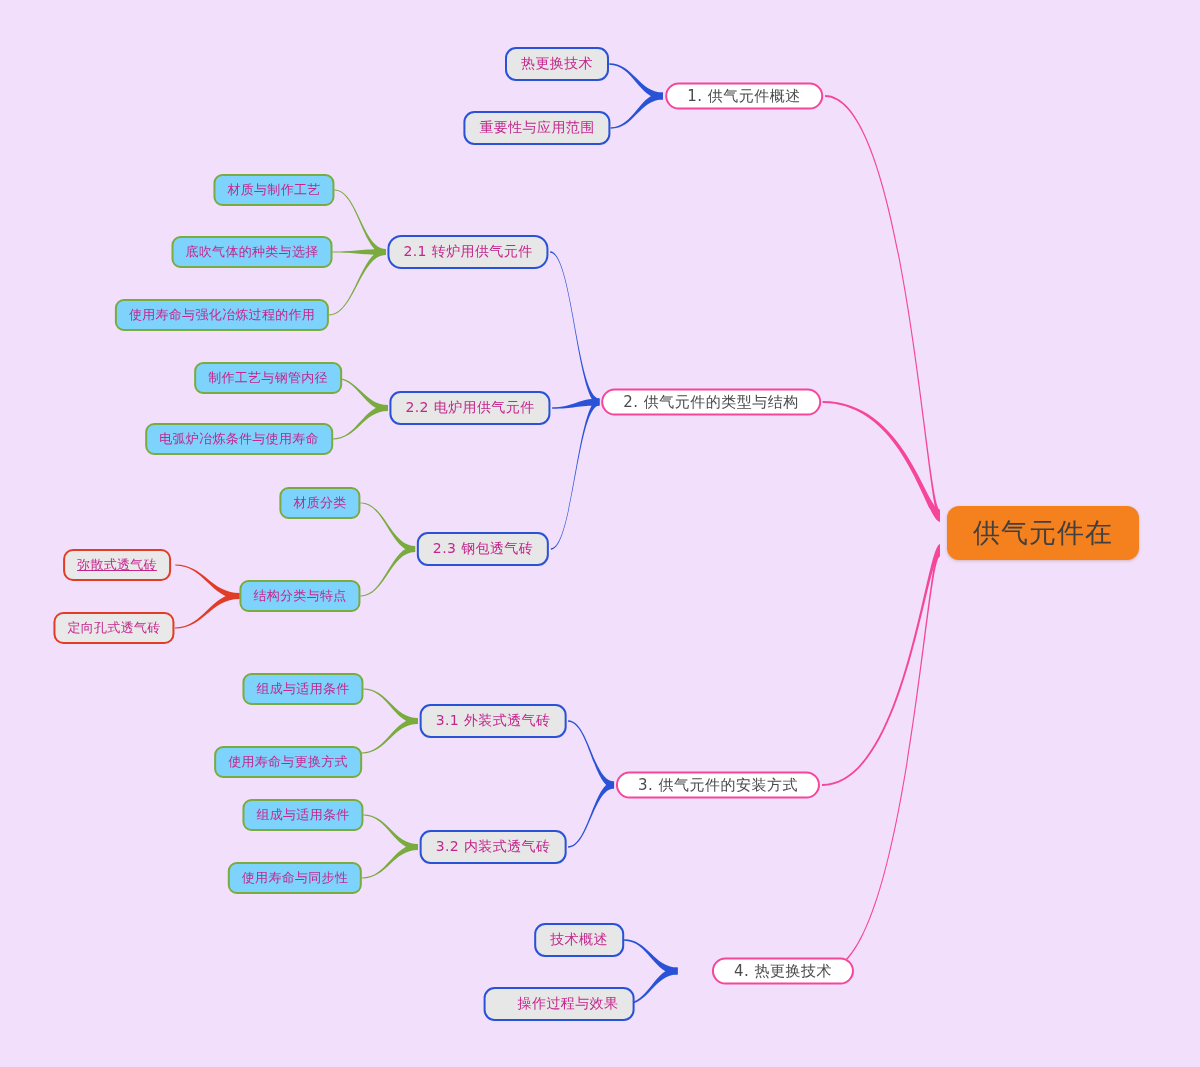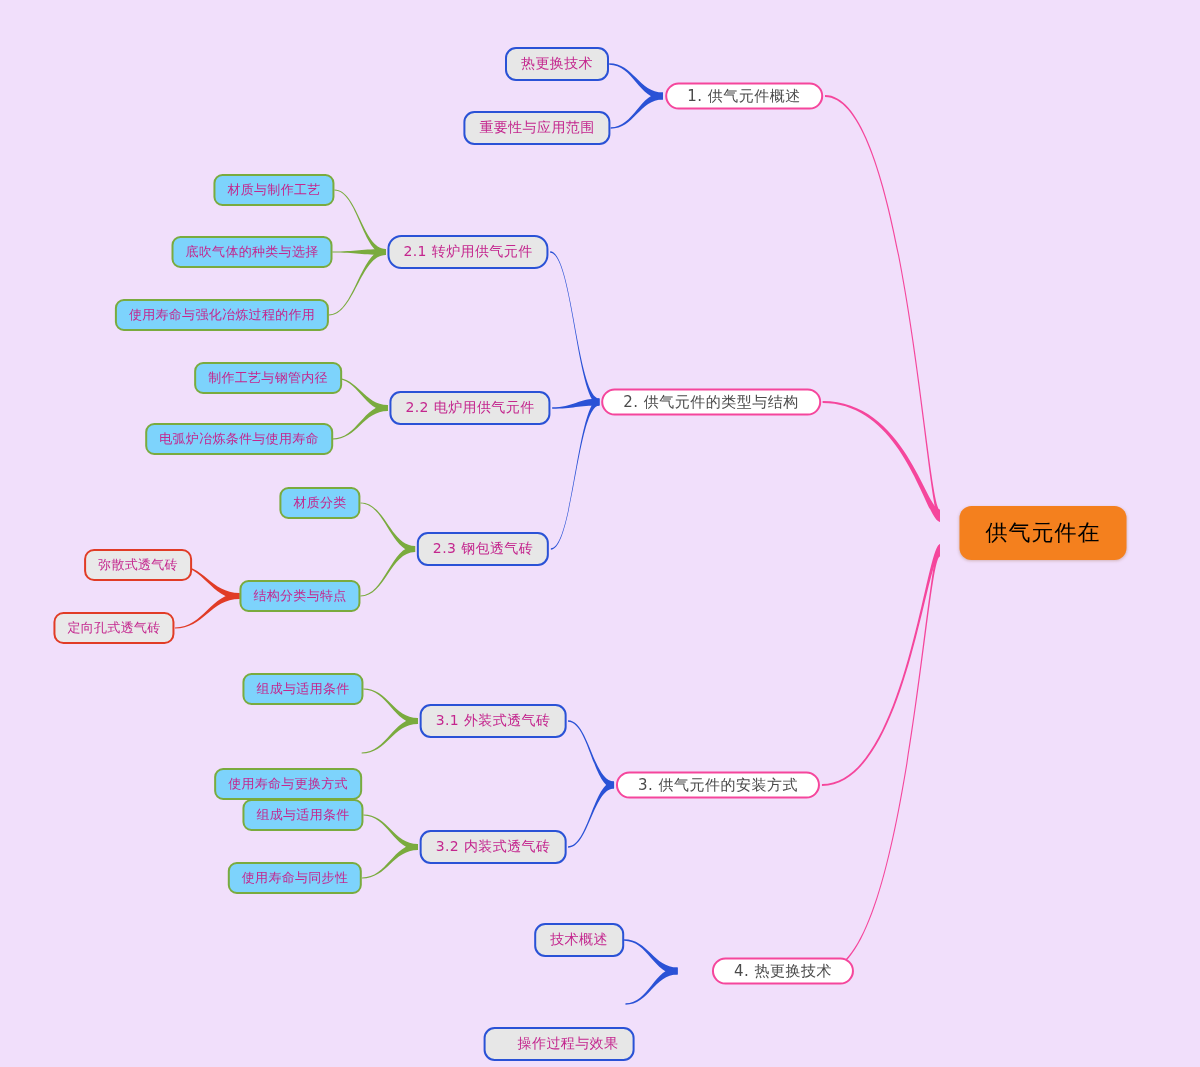--- a/index.html
+++ b/index.html
@@ -30,23 +30,23 @@
     display: flex;
     align-items: center;
     justify-content: center;
     white-space: nowrap;
     transform: translate(-50%, -50%);
   }
 
   
   .node.root {
     background: #f4801e;
-    color: #000000;
+    color: #404040;
     border-radius: 12px;
-    font-size: 22px;
+    font-size: 27px;
     line-height: 30px;
     text-align: center;
     padding: 12px 26px;
     flex-direction: column;
     letter-spacing: 1px;
     box-shadow: 0 1px 3px rgba(120,60,0,0.25);
   }
   .node.root .rline { display: block; }
 
   
@@ -164,50 +164,50 @@
       </div>
       <div class="node lvl2" style="left: 483px; top: 549px;">
         <span>2.3 钢包透气砖</span>
       </div>
       <div class="node lvl3" style="left: 320px; top: 503px;">
         <span>材质分类</span>
       </div>
       <div class="node lvl3" style="left: 300px; top: 596px;">
         <span>结构分类与特点</span>
       </div>
-      <div class="node lvl4" style="left: 138px; top: 565px;">
+      <div class="node lvl4" style="left: 117px; top: 565px; text-decoration: underline;">
         <span>弥散式透气砖</span>
       </div>
       <div class="node lvl4" style="left: 114px; top: 628px;">
         <span>定向孔式透气砖</span>
       </div>
       <div class="node lvl1" style="left: 718px; top: 785px;">
         <span>3. 供气元件的安装方式</span>
       </div>
       <div class="node lvl2" style="left: 493px; top: 721px;">
         <span>3.1 外装式透气砖</span>
       </div>
       <div class="node lvl3" style="left: 303px; top: 689px;">
         <span>组成与适用条件</span>
       </div>
-      <div class="node lvl3" style="left: 288px; top: 784px;">
+      <div class="node lvl3" style="left: 288px; top: 762px;">
         <span>使用寿命与更换方式</span>
       </div>
       <div class="node lvl2" style="left: 493px; top: 847px;">
         <span>3.2 内装式透气砖</span>
       </div>
       <div class="node lvl3" style="left: 303px; top: 815px;">
         <span>组成与适用条件</span>
       </div>
       <div class="node lvl3" style="left: 295px; top: 878px;">
         <span>使用寿命与同步性</span>
       </div>
       <div class="node lvl1" style="left: 783px; top: 971px; justify-content: flex-end;">
         <span>4. 热更换技术</span>
       </div>
       <div class="node lvl2" style="left: 579px; top: 940px;">
         <span>技术概述</span>
       </div>
-      <div class="node lvl2" style="left: 559px; top: 1044px; padding-left: 32px;">
+      <div class="node lvl2" style="left: 559px; top: 1004px; padding-left: 32px;">
         <span>操作过程与效果</span>
       </div>
     </div>
 </div>
 
 </body></html>

